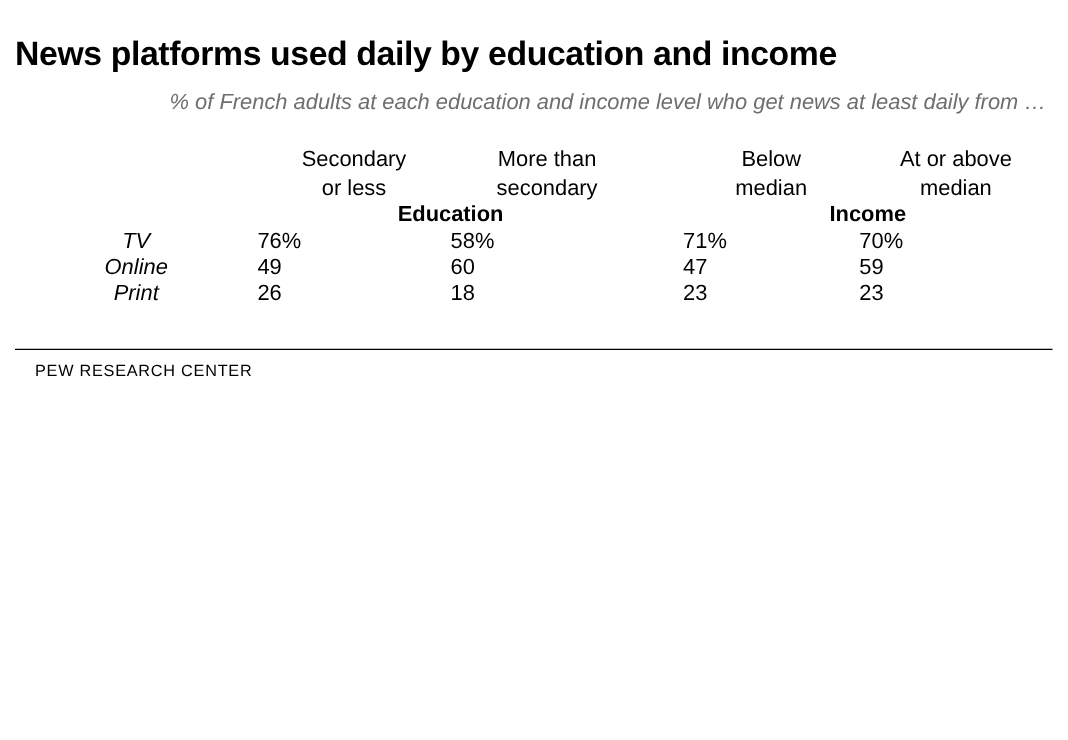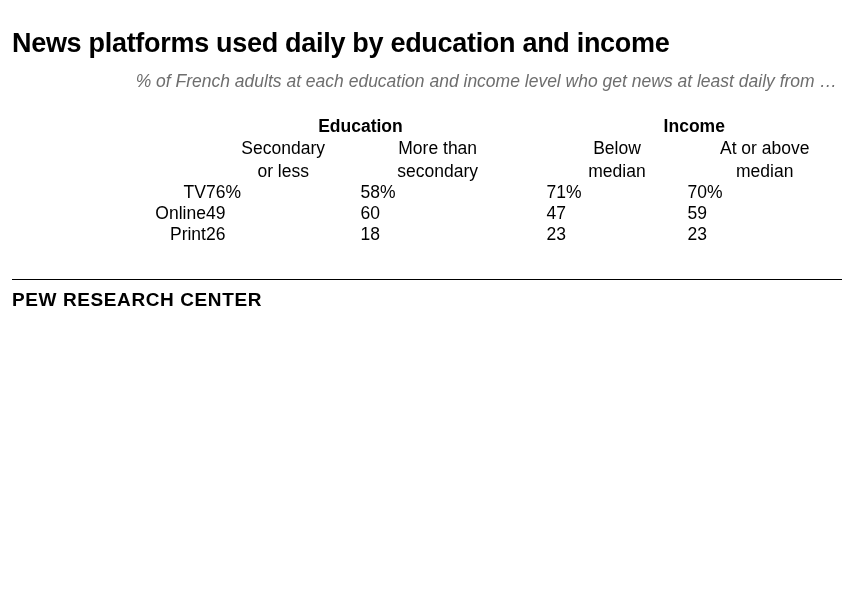--- a/index.html
+++ b/index.html
@@ -57,23 +57,24 @@
   }
   .col-head {
     font-size: 17.5px;
     font-weight: normal;
     text-align: center;
     line-height: 1.28;
     padding-bottom: 9px;
   }
   .rowlabel {
     font-size: 17.5px;
-    text-align: right;
+    text-align: center;
     padding: 7px 0 7px 0;
     white-space: nowrap;
+    font-style: italic;
   }
   .val {
     font-size: 17.5px;
     padding: 7px 0 7px 0;
   }
   .spacer-col { width: 172px; }
   .c1 { width: 137px; }
   .c2 { width: 137px; }
   .gap { width: 28px; }
   .c3 { width: 125px; }
@@ -86,24 +87,25 @@
     color: #6e6e6e;
     line-height: 1.5;
   }
   .rule {
     border: none;
     border-top: 1.5px solid #000;
     margin: 16px 0 0 0;
     width: 830px;
   }
   .brand {
-    font-size: 19px;
-    font-weight: bold;
+    font-size: 13px;
+    font-weight: normal;
     letter-spacing: 0.6px;
     margin-top: 9px;
+    margin-left: 16px;
   }
 </style>
 </head>
 <body>
 
 <div class="page">
 
   <div class="title">News platforms used daily by education and income</div>
   <div class="subtitle">% of French adults at each education and income level who get news at least daily from …</div>
 
@@ -112,43 +114,43 @@
       <col class="spacer-col">
       <col class="c1">
       <col class="c2">
       <col class="gap">
       <col class="c3">
       <col class="c4">
     </colgroup>
     <thead>
       <tr>
         <th></th>
-        <th class="grp-head" colspan="2">Education</th>
-        <th></th>
-        <th class="grp-head" colspan="2">Income</th>
-      </tr>
-      <tr>
-        <th></th>
         <th class="col-head">
           <div>Secondary</div>
           <div>or less</div>
         </th>
         <th class="col-head">
           <div>More than</div>
           <div>secondary</div>
         </th>
         <th></th>
         <th class="col-head">
           <div>Below</div>
           <div>median</div>
         </th>
         <th class="col-head">
           <div>At or above</div>
           <div>median</div>
         </th>
+      </tr>
+      <tr>
+        <th></th>
+        <th class="grp-head" colspan="2">Education</th>
+        <th></th>
+        <th class="grp-head" colspan="2">Income</th>
       </tr>
     </thead>
     <tbody>
       <tr>
         <td class="rowlabel">TV</td>
         <td class="val">76%</td>
         <td class="val">58%</td>
         <td></td>
         <td class="val">71%</td>
         <td class="val">70%</td>

